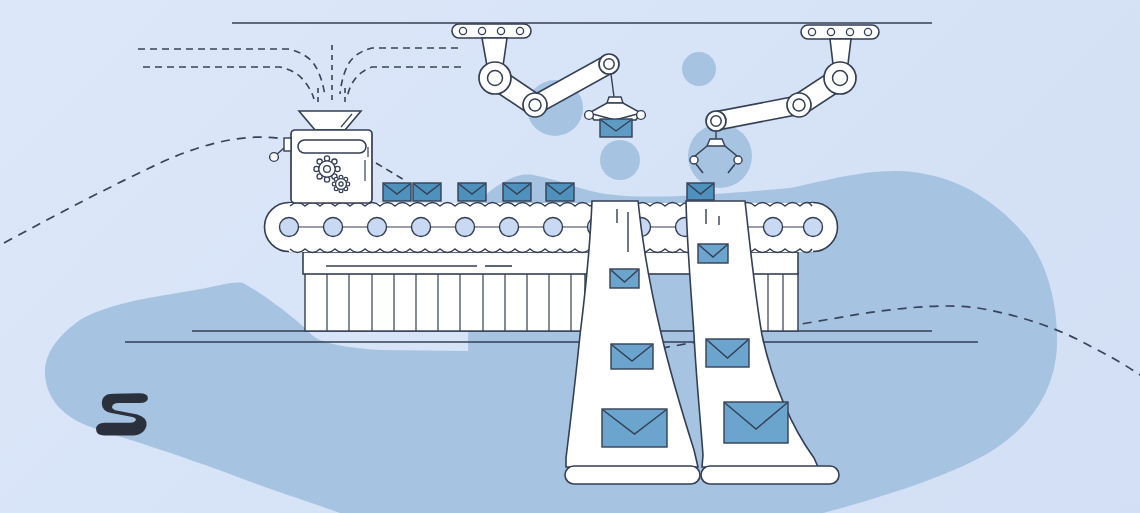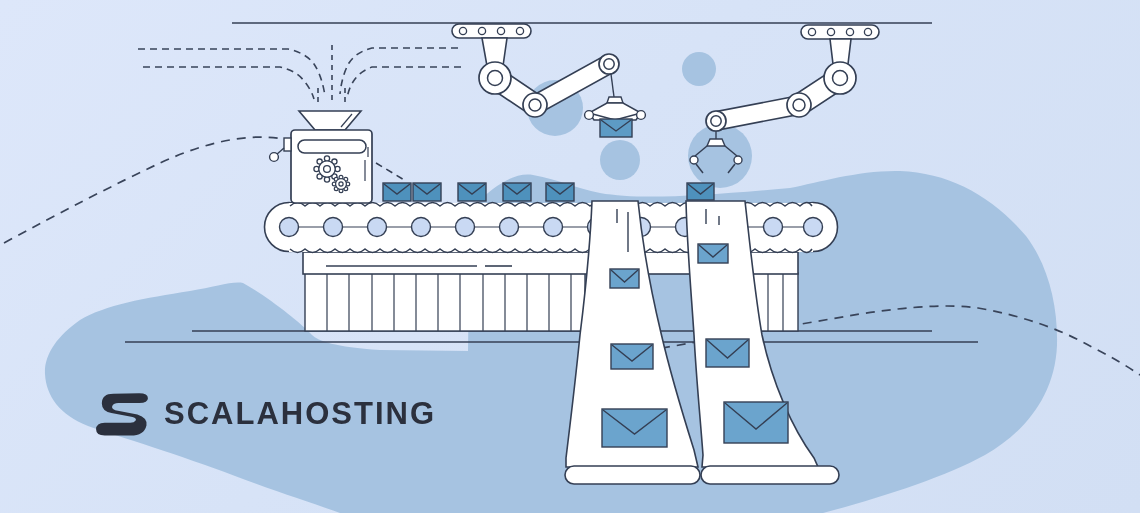--- a/index.html
+++ b/index.html
@@ -261,15 +261,14 @@
     <circle cx="738" cy="160" r="4" fill="#ffffff" stroke-width="1.4"></circle>
   </g>
 </svg>
 
   <div class="logo">
     <svg class="mark" viewBox="0 0 58 50">
       <path fill="#2b303d" d="M 20 4 Q 8 4 8 14 Q 8 22 18 24 L 40 28 Q 45 29.5 43 32 Q 41.5 34.5 36 34
         L 11 34 Q 2 34 2 41 Q 2 47.5 11 47.5 L 38 47.5 Q 52 47.5 54.5 37 Q 56 29 45 25.5 L 22 21
         Q 17.5 19.5 19 16.5 Q 20.5 13.5 25 13.5 L 47 13.5 Q 56 13.5 56 8.5 Q 56 3.5 47 3.5 Z"></path>
     </svg>
-    <span class="word">SCALAHOSTING</span>
   </div>
 </div>
 
 </body></html>

